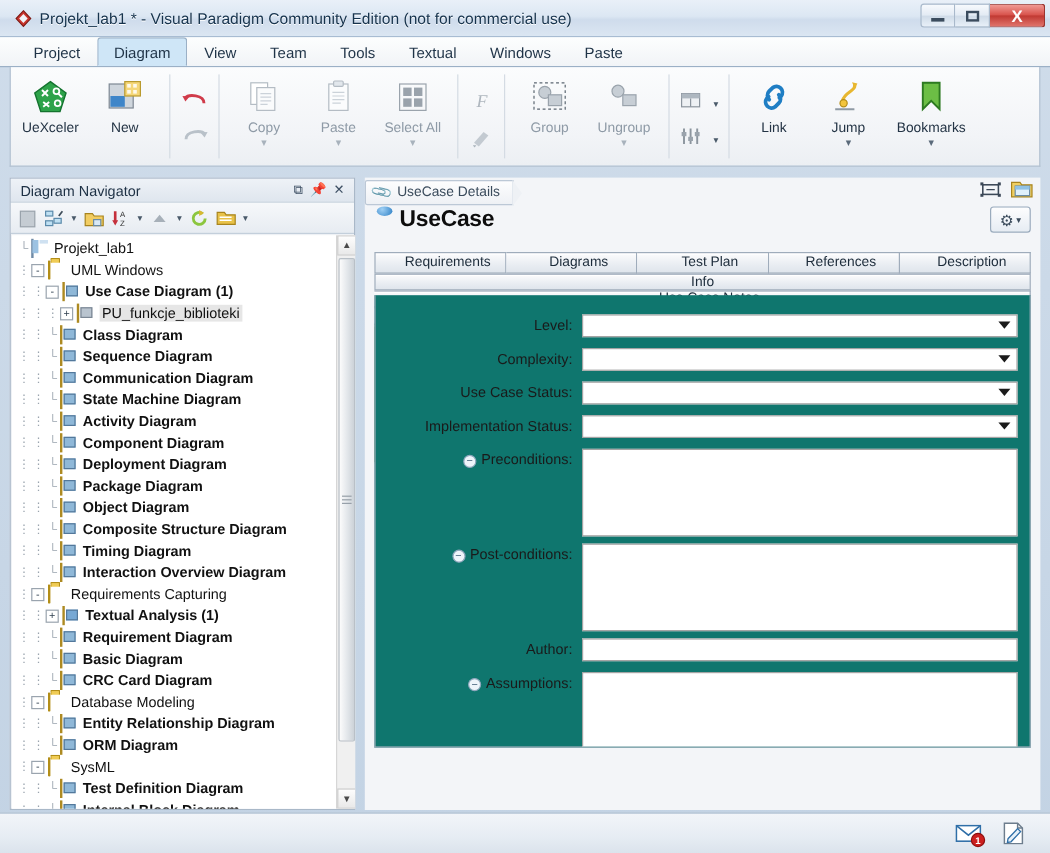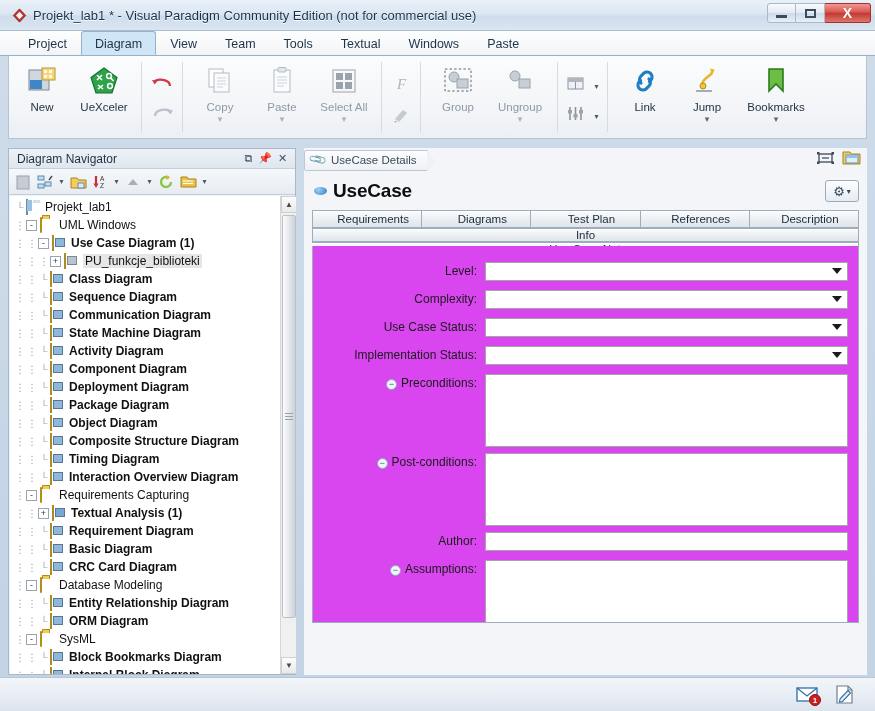--- a/index.html
+++ b/index.html
@@ -162,21 +162,21 @@
     position:relative;
   }
   .doctab:after{
     content:""; position:absolute; right:-8px; top:-1px;
     border-top:11px solid transparent; border-bottom:11px solid transparent;
     border-left:8px solid #eef1f5;
   }
   .doctab .clip { margin-right:5px; color:#8b98a6; font-size:12px; transform:rotate(-35deg); }
   .docicons { position:absolute; right:6px; top:1px; display:flex; gap:7px; align-items:center; }
 
-  .ucheader { height:38px; display:flex; align-items:center; padding:0 8px 0 10px; }
+  .ucheader { height:38px; display:flex; padding:0 8px 0 10px; }
   .ucdot { width:13px;height:8px;border-radius:50%;
     background:radial-gradient(circle at 35% 30%,#9fd0f5,#2b7ec4); margin-right:6px;}
   .uctitle { font-size:19px; font-weight:bold; color:#0d0d0d; flex:1; letter-spacing:-0.2px;}
   .gearbtn {
     width:34px;height:22px; border:1px solid #9aabbd; border-radius:3px;
     background:linear-gradient(to bottom,#fdfdfe,#e6ecf3);
     display:flex; align-items:center; justify-content:center; gap:2px; cursor:default;
   }
   .gearbtn .g { font-size:13px; color:#3c4c5d; }
   .gearbtn .c { font-size:8px; color:#3c4c5d; }
@@ -192,21 +192,21 @@
     box-shadow: inset 0 1px 0 #fff;
     padding-left: 12px;
   }
   .ptab:first-child { border-left:1px solid #9facbb; }
   .ptab.active {
     background:#4d7c0f; border-bottom-color:#fff; color:#111;
   }
   .ptab.sm { flex:0 0 auto; padding:0 14px; }
 
   .formpanel {
-    margin: 0 8px; height: 377px; background:#d946ef;
+    margin: 0 8px; height: 377px; background:#0f766e;
     border:1px solid #9facbb; border-top:none; position:relative; overflow:hidden;
   }
   .formrow { display:flex; align-items:flex-start; padding: 0 10px; }
   .flabel {
     width: 162px; text-align:right; font-size:12px; color:#1a1a1a;
     padding-right:8px; padding-top:4px; display:flex; justify-content:flex-end; align-items:flex-start;
   }
   .minusbox {
     width:11px;height:11px;border-radius:50%;
     border:1px solid #8fa7bd; color:#44607a; background:#eef4fa;
@@ -272,46 +272,46 @@
     <div class="mtab">Windows</div>
     <div class="mtab">Paste</div>
   </div>
 
   <div class="ribbon">
 
     <div class="rgroup">
       <div class="rbtn">
         <span class="ricon">
           <svg width="32" height="30" viewBox="0 0 32 30">
+            <path d="M16 2 L29 11.5 L24 27 L8 27 L3 11.5 Z" fill="#2ea34a" stroke="#14732f" stroke-width="1.2"></path>
+            <path d="M9 9 l5 5 M14 9 l-5 5" stroke="#fff" stroke-width="1.6"></path>
+            <circle cx="21" cy="10" r="2.4" fill="none" stroke="#fff" stroke-width="1.5"></circle>
+            <path d="M22.6 12 l3 3" stroke="#fff" stroke-width="1.6"></path>
+            <path d="M10 19 l5 4 M15 19 l-5 4" stroke="#fff" stroke-width="1.6"></path>
+            <circle cx="22" cy="20" r="2.4" fill="none" stroke="#fff" stroke-width="1.5"></circle>
+          </svg>
+        </span>
+        <span class="lbl">UeXceler</span>
+      </div>
+      <div class="rbtn">
+        <span class="ricon">
+          <svg width="32" height="30" viewBox="0 0 32 30">
             <rect x="3" y="4" width="20" height="20" fill="#cfd6dd" stroke="#7d8893"></rect>
             <rect x="4" y="14" width="12" height="9" fill="#3f86c9"></rect>
             <rect x="16" y="2" width="13" height="12" fill="#f5d77a" stroke="#b99a2e"></rect>
             <g fill="#fff" opacity=".85">
               <rect x="18" y="4" width="3" height="3"></rect>
                 <rect x="23" y="4" width="3" height="3"></rect>
               <rect x="18" y="9" width="3" height="3"></rect>
                 <rect x="23" y="9" width="3" height="3"></rect>
             </g>
           </svg>
         </span>
         <span class="lbl">New</span>
       </div>
-      <div class="rbtn">
-        <span class="ricon">
-          <svg width="32" height="30" viewBox="0 0 32 30">
-            <path d="M16 2 L29 11.5 L24 27 L8 27 L3 11.5 Z" fill="#2ea34a" stroke="#14732f" stroke-width="1.2"></path>
-            <path d="M9 9 l5 5 M14 9 l-5 5" stroke="#fff" stroke-width="1.6"></path>
-            <circle cx="21" cy="10" r="2.4" fill="none" stroke="#fff" stroke-width="1.5"></circle>
-            <path d="M22.6 12 l3 3" stroke="#fff" stroke-width="1.6"></path>
-            <path d="M10 19 l5 4 M15 19 l-5 4" stroke="#fff" stroke-width="1.6"></path>
-            <circle cx="22" cy="20" r="2.4" fill="none" stroke="#fff" stroke-width="1.5"></circle>
-          </svg>
-        </span>
-        <span class="lbl">UeXceler</span>
-      </div>
     </div>
 
     <div class="rsep"></div>
 
     <div class="rstack">
       <div class="rstackrow">
         <span>
           <svg width="26" height="20" viewBox="0 0 26 20">
             <path d="M20 12 C20 5 7 4 4 8" fill="none" stroke="#d03b4a" stroke-width="2.4"></path>
             <path d="M2 6 L4.5 10.5 L8 6.5 Z" fill="#d03b4a"></path>
@@ -713,21 +713,21 @@
             <span class="dots">⋮</span>
             <span class="exp">-</span>
             <span class="ico"><span class="folder"></span></span>
             <span class="txt">SysML</span>
           </div>
           <div class="node">
             <span class="dots">⋮</span>
             <span class="dots">⋮</span>
             <span class="dots">└</span>
             <span class="ico"><span class="dgm"></span></span>
-            <span class="txt bold">Block Bookmarks Diagram</span>
+            <span class="txt bold">Test Definition Diagram</span>
           </div>
           <div class="node">
             <span class="dots">⋮</span>
             <span class="dots">⋮</span>
             <span class="dots">└</span>
             <span class="ico"><span class="dgm"></span></span>
             <span class="txt bold">Internal Block Diagram</span>
           </div>
         </div>
       <div class="treescroll">

